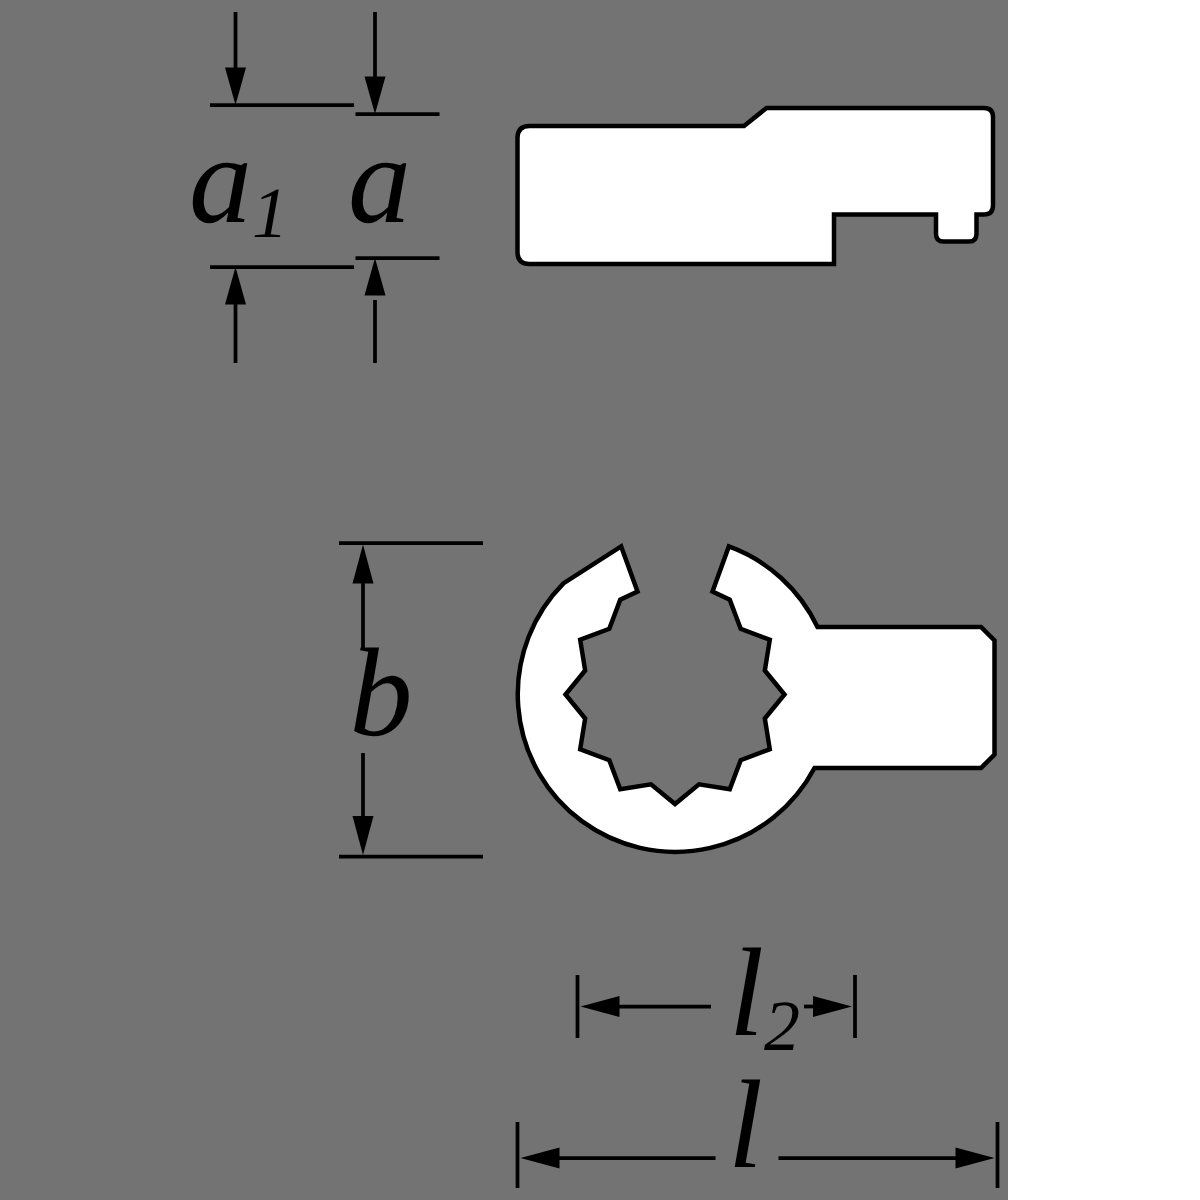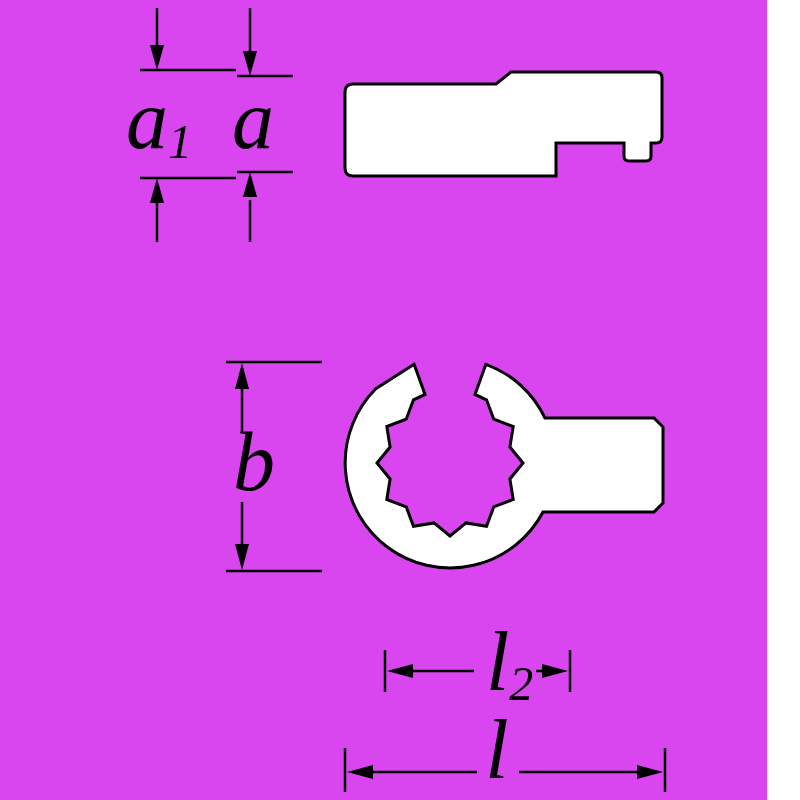--- a/index.html
+++ b/index.html
@@ -1,23 +1,23 @@
 <!DOCTYPE html>
 <html><head>
 <meta charset="utf-8">
 <style>
   html, body {
     margin: 0;
     padding: 0;
     background: #ffffff;
   }
   .canvas {
-    width: 767px;
+    width: 672px;
     height: 800px;
-    background: #d946ef;
+    background: #737373;
     position: relative;
     overflow: hidden;
   }
   svg { display: block; }
   .outline {
     fill: #ffffff;
     stroke: #000000;
     stroke-width: 3;
     stroke-linejoin: miter;
   }

